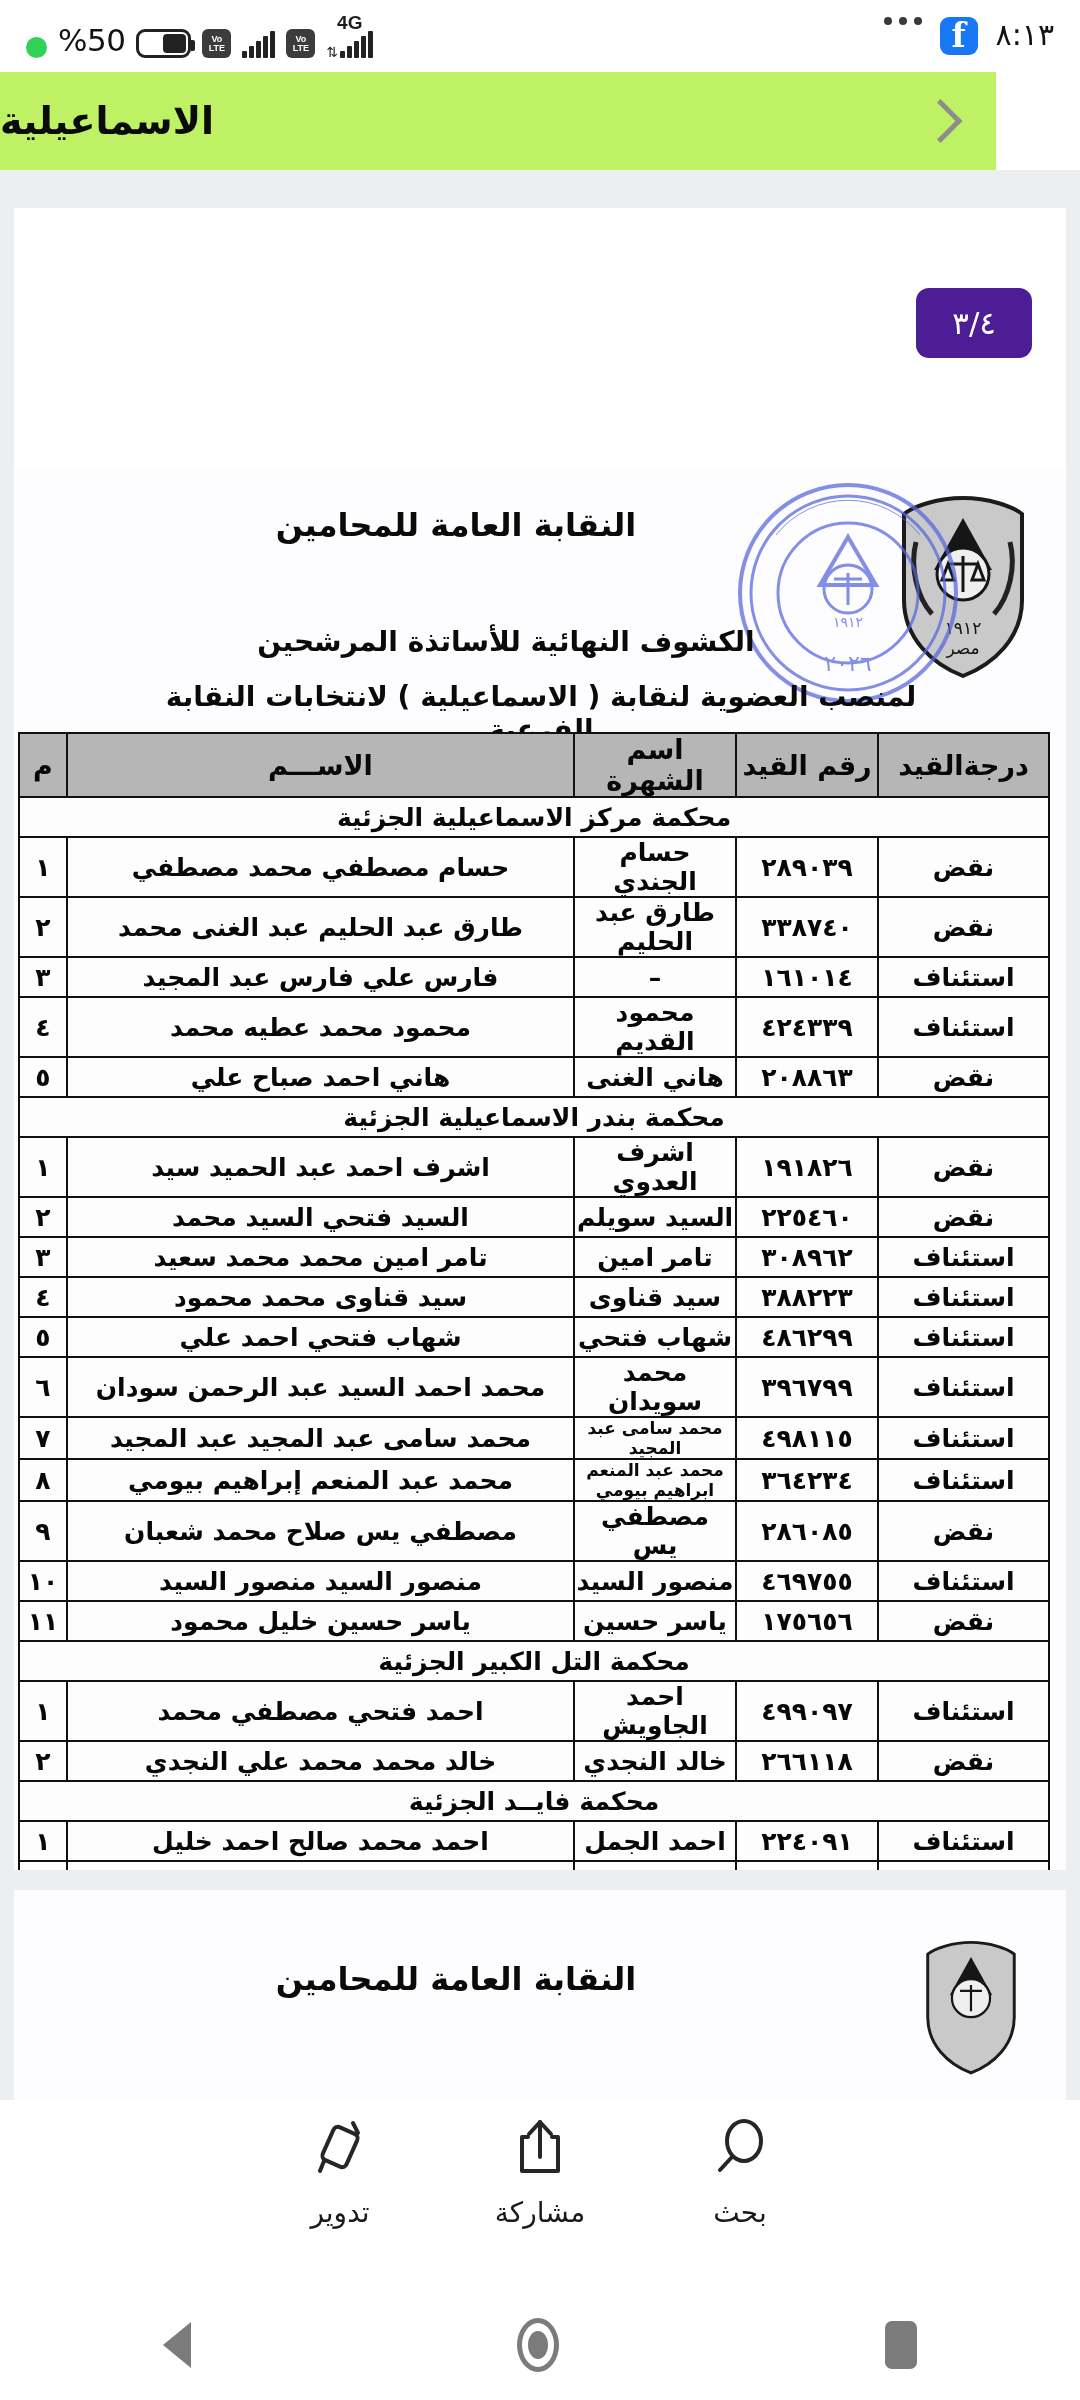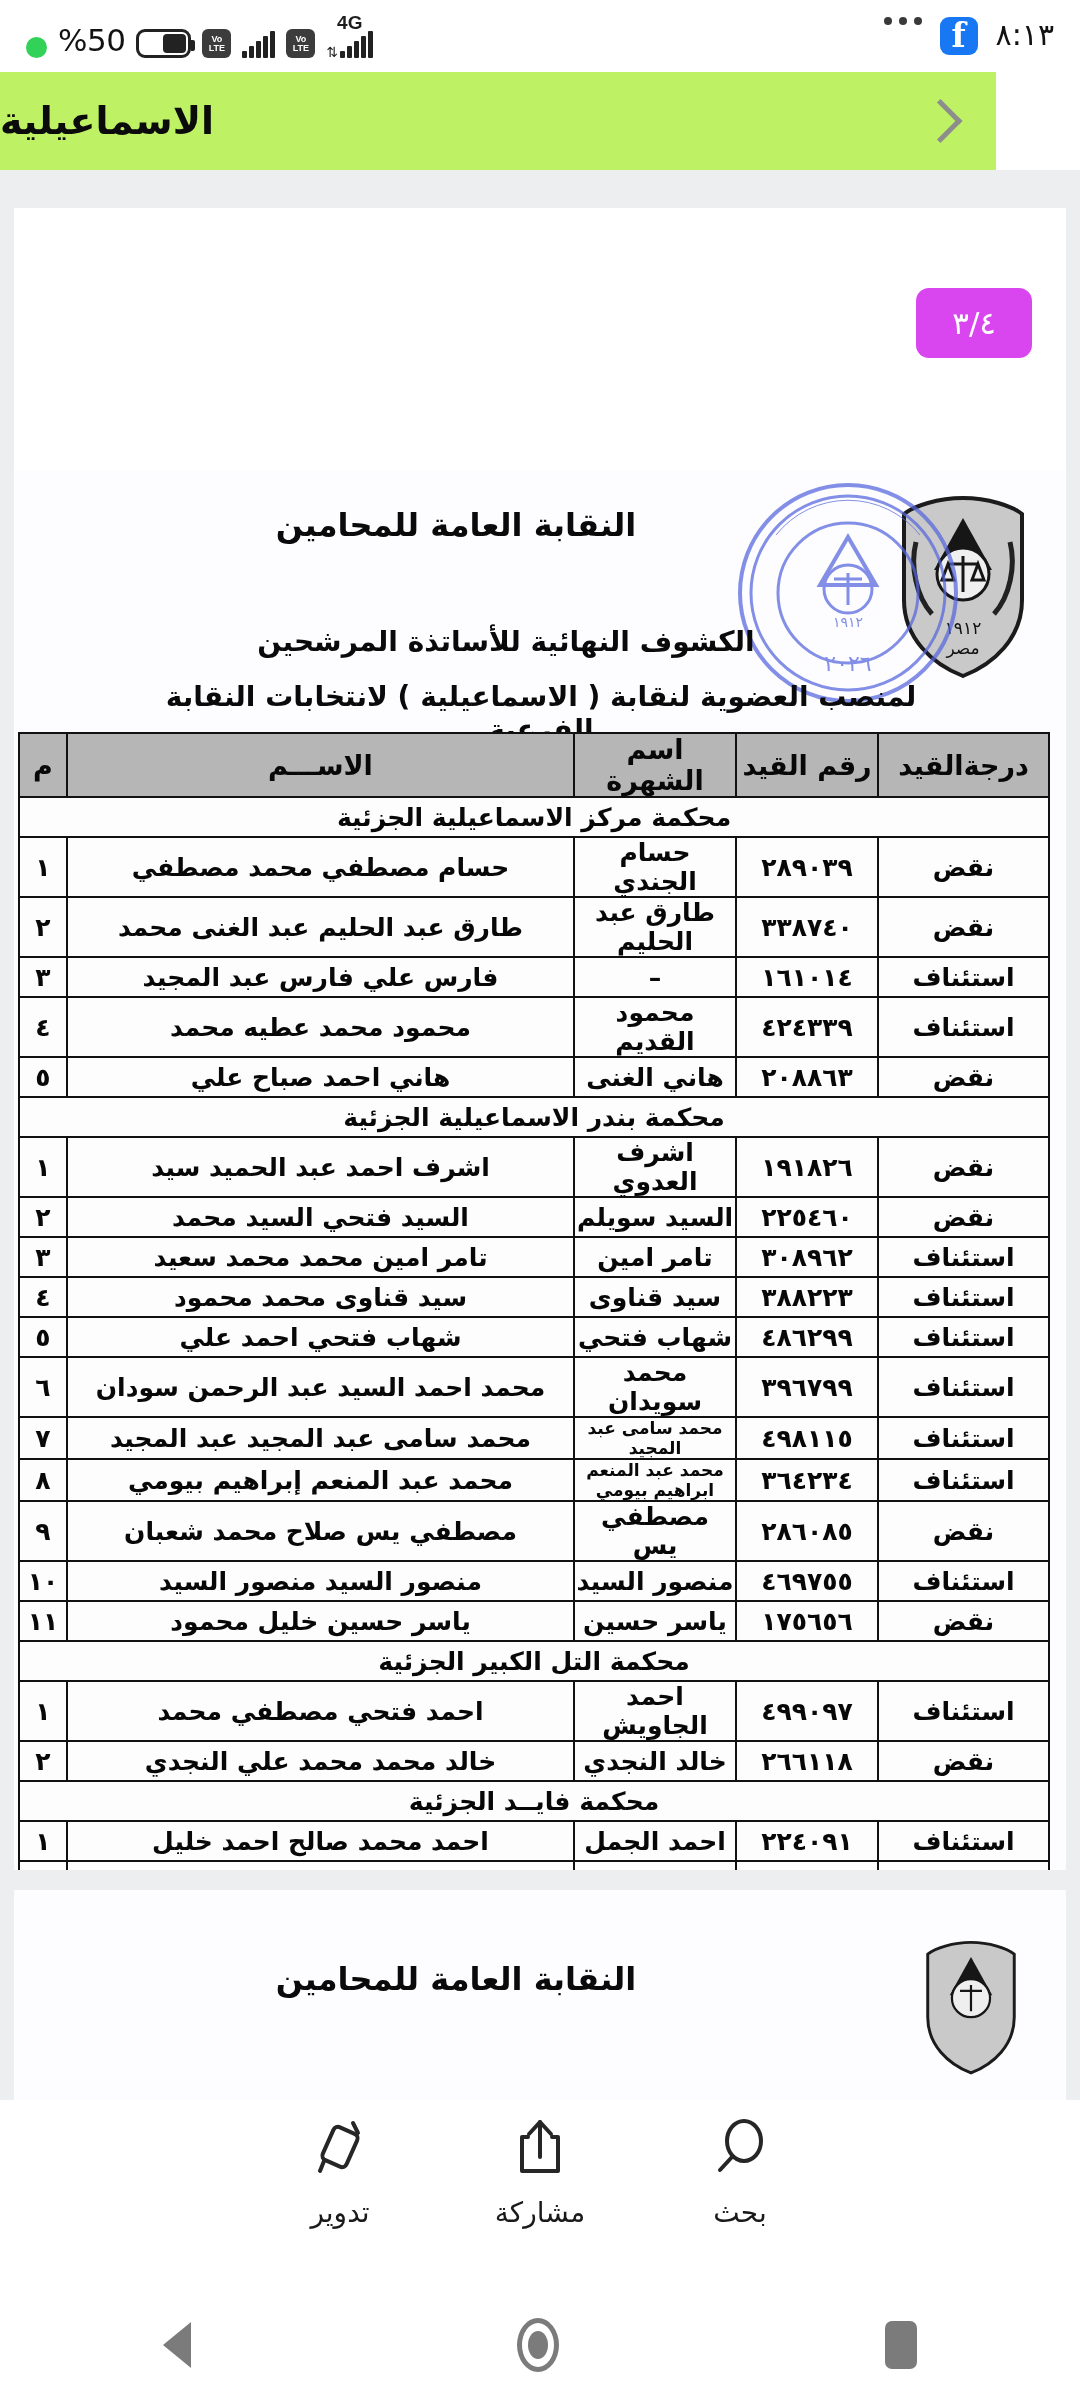--- a/index.html
+++ b/index.html
@@ -55,21 +55,21 @@
   .chev{position:absolute;right:40px;top:50%;transform:translateY(-50%);
         width:26px;height:26px;border-right:5px solid #8d8d8d;border-top:5px solid #8d8d8d;
         transform:translateY(-50%) rotate(45deg);}
 
   
   .viewer{position:absolute;top:170px;left:0;width:1080px;height:1930px;background:#eceef0;overflow:hidden;}
 
   .page-prev{position:absolute;top:38px;left:14px;width:1052px;height:430px;background:#ffffff;}
   .badge{
     position:absolute;top:118px;right:48px;
-    background:#d946ef;color:#ffffff;border-radius:13px;
+    background:#4c1d95;color:#ffffff;border-radius:13px;
     padding:17px 36px;font-size:31px;font-family:"DejaVu Sans",sans-serif;
     letter-spacing:1px;
   }
 
   .page{
     position:absolute;top:300px;left:14px;width:1052px;height:1400px;
     background:#fdfcfe;overflow:hidden;
   }
   .page-next{position:absolute;top:1720px;left:14px;width:1052px;height:210px;background:#fdfcfe;overflow:hidden;}
 

